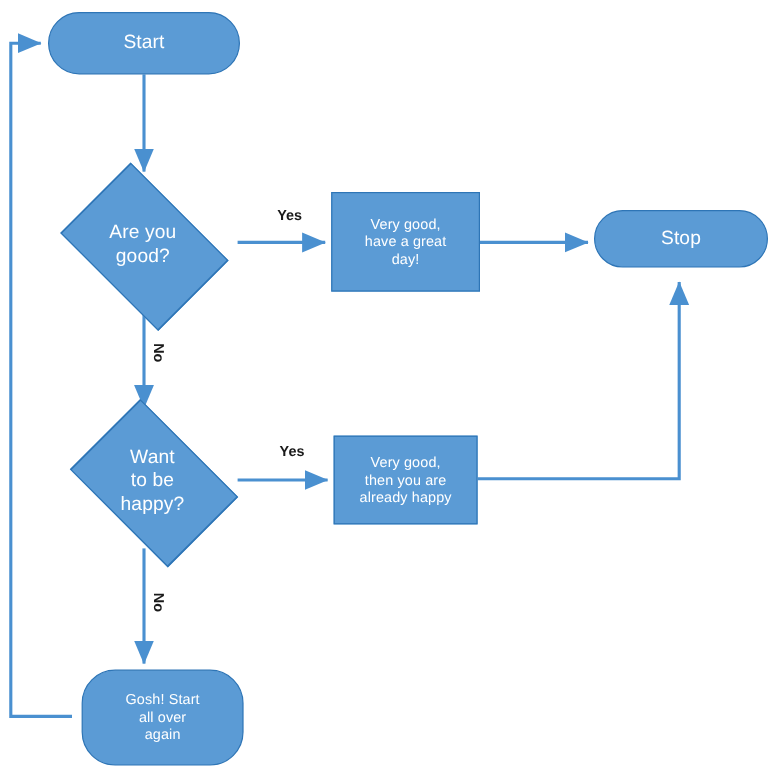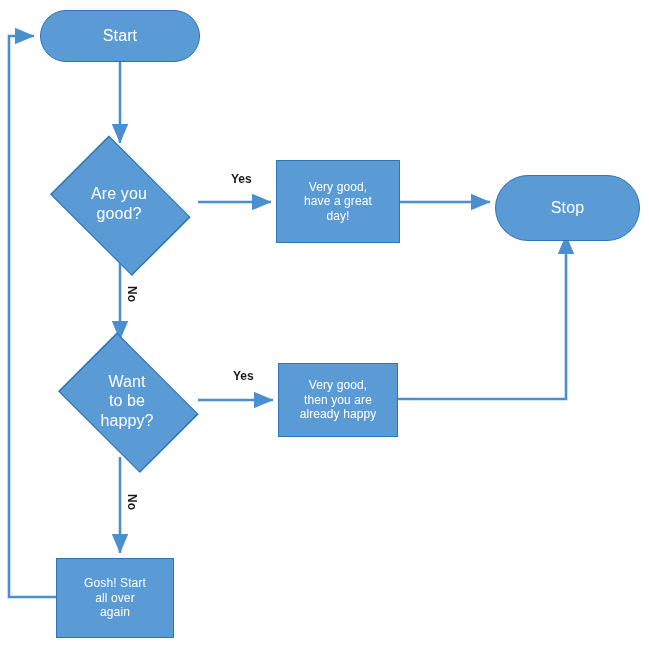--- a/index.html
+++ b/index.html
@@ -93,24 +93,24 @@
   }
   .edge-label.rot {
     transform: rotate(90deg);
     transform-origin: 0 0;
   }
 
   
   #node-start        { left: 40px;  top: 10px;  width: 160px; height: 52px; }
   #node-d1           { left: 40px;  top: 147px; width: 158px; height: 114px; }
   #node-p1           { left: 276px; top: 160px; width: 124px; height: 83px; }
-  #node-stop         { left: 495px; top: 175px; width: 145px; height: 66px; }
+  #node-stop         { left: 495px; top: 175px; width: 145px; height: 48px; }
   #node-d2           { left: 48px;  top: 345px; width: 158px; height: 112px; }
   #node-p2           { left: 278px; top: 363px; width: 120px; height: 74px; }
-  #node-p3           { left: 56px;  top: 558px; width: 118px; height: 80px; }
+  #node-p3           { left: 68px;  top: 558px; width: 135px; height: 80px; border-radius: 28px; }
 
   
   #lbl-yes-1 { left: 231px; top: 172px; }
   #lbl-no-1  { left: 139px; top: 286px; }
   #lbl-yes-2 { left: 233px; top: 369px; }
   #lbl-no-2  { left: 139px; top: 494px; }
 </style>
 </head>
 <body>
 

